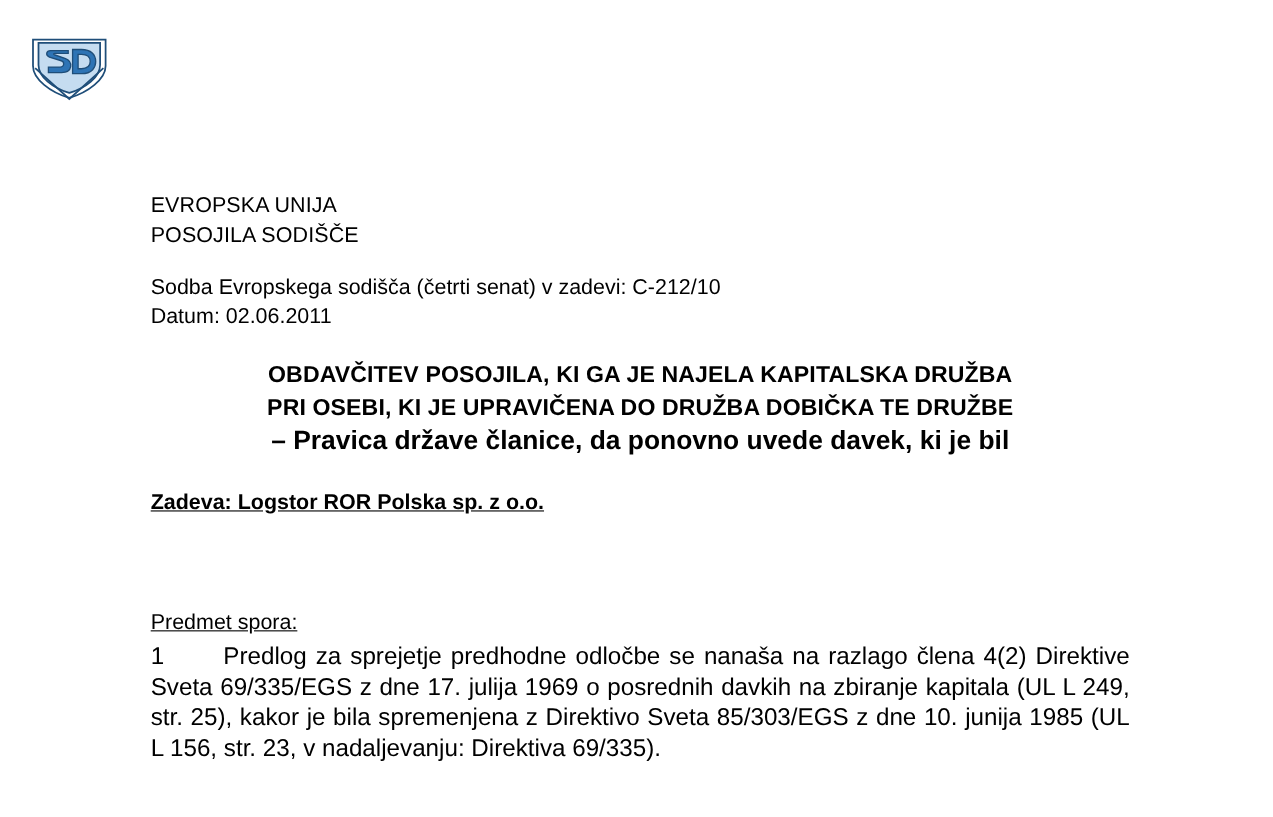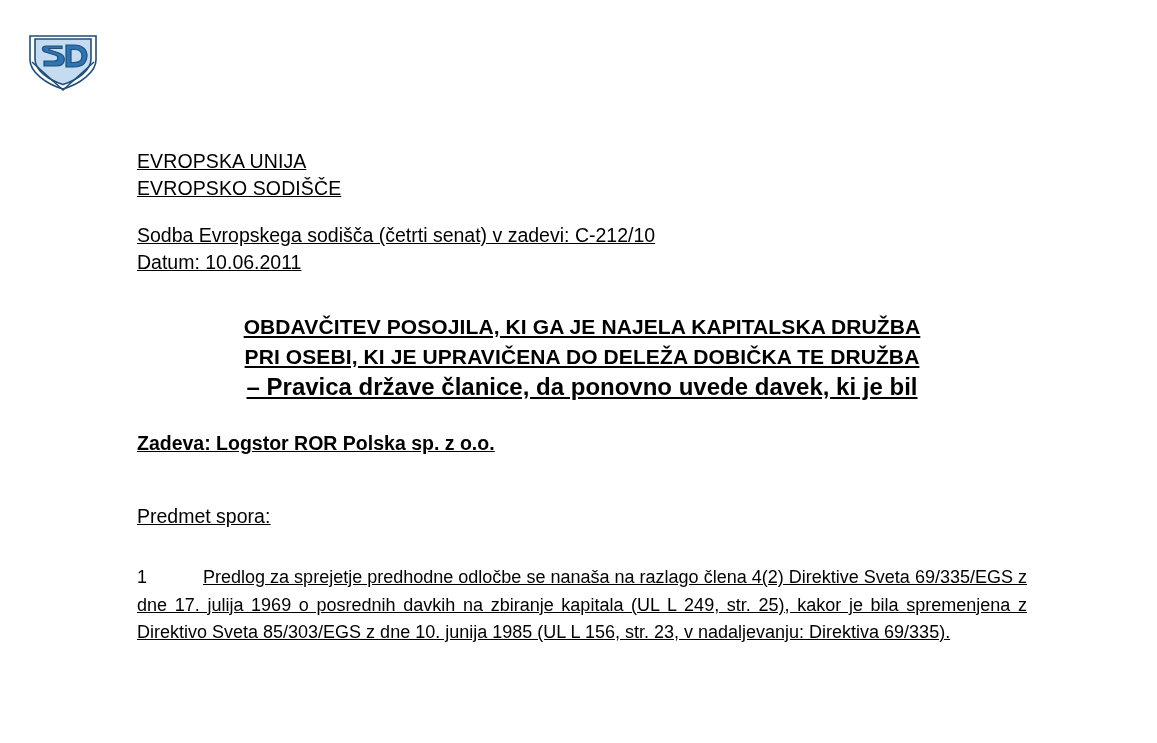--- a/index.html
+++ b/index.html
@@ -22,39 +22,38 @@
     left: 22px;
     top: 26px;
     width: 82px;
     height: 66px;
   }
 
   
   .doc {
     position: absolute;
     left: 137px;
-    top: 148px;
+    top: 174px;
     width: 890px;
-    text-decoration: underline;
   }
 
   .heading-block {
     font-size: 19.5px;
     line-height: 27px;
     letter-spacing: 0.1px;
   }
 
   .meta-block {
     margin-top: 20px;
     font-size: 19.5px;
     line-height: 27px;
   }
 
   .title-block {
-    margin-top: 36px;
+    margin-top: 24px;
     font-weight: bold;
     font-size: 21px;
     line-height: 30px;
     text-align: center;
   }
   .title-block .line1,
   .title-block .line2 {
     letter-spacing: 0.1px;
   }
   .title-block .line3,
@@ -65,30 +64,30 @@
   .case-block {
     margin-top: 30px;
     font-weight: bold;
     font-size: 19.5px;
   }
   .case-block span {
     text-decoration: underline;
   }
 
   .subject-label {
-    margin-top: 50px;
+    margin-top: 86px;
     font-size: 19.5px;
   }
   .subject-label span {
     text-decoration: underline;
   }
 
   .para {
-    margin-top: 36px;
-    font-size: 18px;
+    margin-top: 5px;
+    font-size: 22px;
     line-height: 27.5px;
     text-align: justify;
     text-justify: inter-word;
   }
   .para .num {
     display: inline-block;
     width: 66px;
   }
 </style>
 </head>
@@ -109,31 +108,31 @@
                L49 36.5 Z"></path>
     </g>
     <path d="M10 36 L41 64 L72 36" fill="none" stroke="#1f4e79" stroke-width="1.6"></path>
   </svg>
 </div>
 
 <div class="doc">
 
   <div class="heading-block">
     <div>EVROPSKA UNIJA</div>
-    <div>EVROPSKO SODIŠČE</div>
+    <div>POSOJILA SODIŠČE</div>
   </div>
 
   <div class="meta-block">
     <div>Sodba Evropskega sodišča (četrti senat) v zadevi: C-212/10</div>
-    <div>Datum: 10.06.2011</div>
+    <div>Datum: 02.06.2011</div>
   </div>
 
   <div class="title-block">
     <div class="line1">OBDAVČITEV POSOJILA, KI GA JE NAJELA KAPITALSKA DRUŽBA</div>
-    <div class="line2">PRI OSEBI, KI JE UPRAVIČENA DO DELEŽA DOBIČKA TE DRUŽBA</div>
+    <div class="line2">PRI OSEBI, KI JE UPRAVIČENA DO DRUŽBA DOBIČKA TE DRUŽBE</div>
     <div class="line3">– Pravica države članice, da ponovno uvede davek, ki je bil</div>
   </div>
 
   <div class="case-block">
     <span>Zadeva: Logstor ROR Polska sp. z o.o.</span>
   </div>
 
   <div class="subject-label">
     <span>Predmet spora:</span>
   </div>

